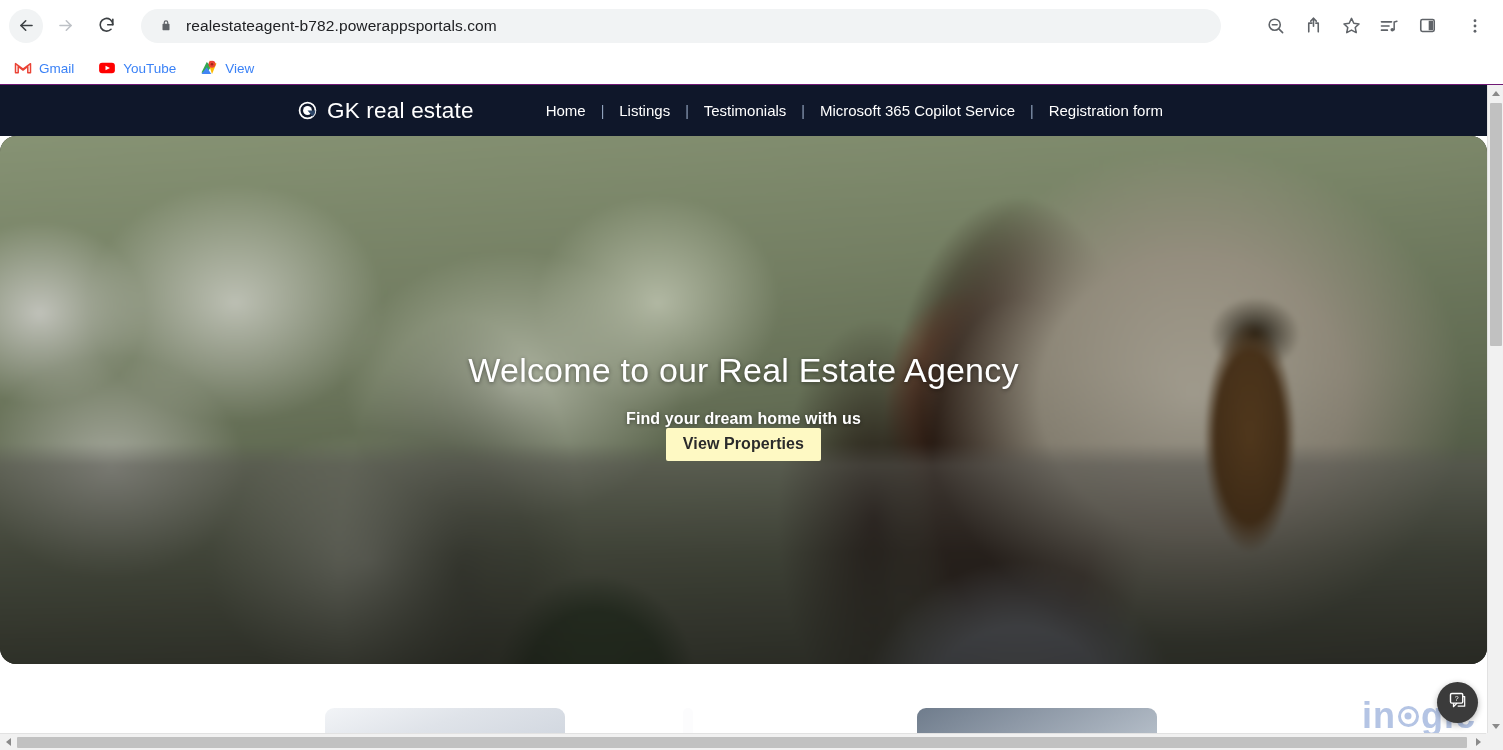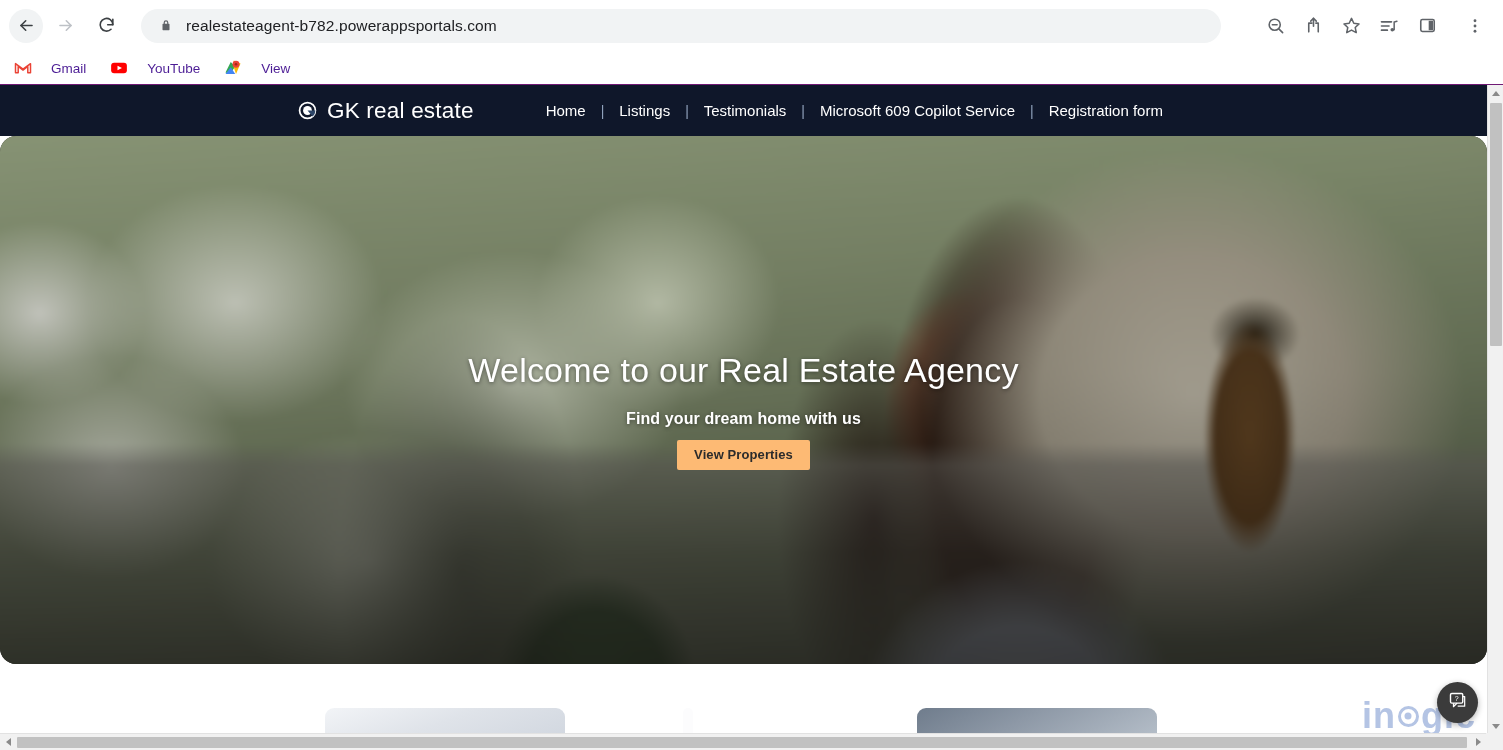--- a/index.html
+++ b/index.html
@@ -71,21 +71,21 @@
     width: 1503px; height: 34px;
     display: flex; align-items: center;
     padding-left: 14px;
   }
   .bookmark {
     display: flex; align-items: center;
     margin-right: 24px;
     height: 26px;
   }
   .bm-icon { width: 18px; height: 18px; margin-right: 7px; flex: none; }
-  .bm-label { font-size: 13.5px; color: #4c1d95; white-space: nowrap; margin-left: 12px; }
+  .bm-label { font-size: 13.5px; color: #3b82f6; white-space: nowrap; }
 
   
   .viewport {
     position: absolute;
     top: 85px; left: 0;
     width: 1503px; height: 665px;
     overflow: hidden;
     background: #ffffff;
   }
   .page {
@@ -200,24 +200,24 @@
   .hero-sub {
     margin-top: 20px;
     color: #ffffff;
     font-size: 16px;
     font-weight: bold;
     letter-spacing: .1px;
     text-shadow: 0 1px 4px rgba(0,0,0,.45);
   }
   .hero-btn {
     display: inline-block;
-    margin-top: 12px;
-    background: #fdba74;
+    margin-top: 0;
+    background: #fef9c3;
     color: #2b2b2b;
-    font-size: 13px;
+    font-size: 16px;
     font-weight: bold;
     padding: 7px 17px 8px;
     border: none;
     border-radius: 2px;
     cursor: pointer;
     letter-spacing: .1px;
   }
 
   
   .cards-strip {
@@ -473,21 +473,21 @@
         <span class="brand-name">GK real estate</span>
       </div>
 
       <div class="nav-links">
         <a class="nav-link">Home</a>
         <span class="nav-sep">|</span>
         <a class="nav-link">Listings</a>
         <span class="nav-sep">|</span>
         <a class="nav-link">Testimonials</a>
         <span class="nav-sep">|</span>
-        <a class="nav-link">Microsoft 609 Copilot Service</a>
+        <a class="nav-link">Microsoft 365 Copilot Service</a>
         <span class="nav-sep">|</span>
         <a class="nav-link">Registration form</a>
       </div>
     </div>
 
     <div class="hero">
       <div class="hero-bg"></div>
       <div class="hero-content">
         <h1 class="hero-title">Welcome to our Real Estate Agency</h1>
         <div class="hero-sub">Find your dream home with us</div>

